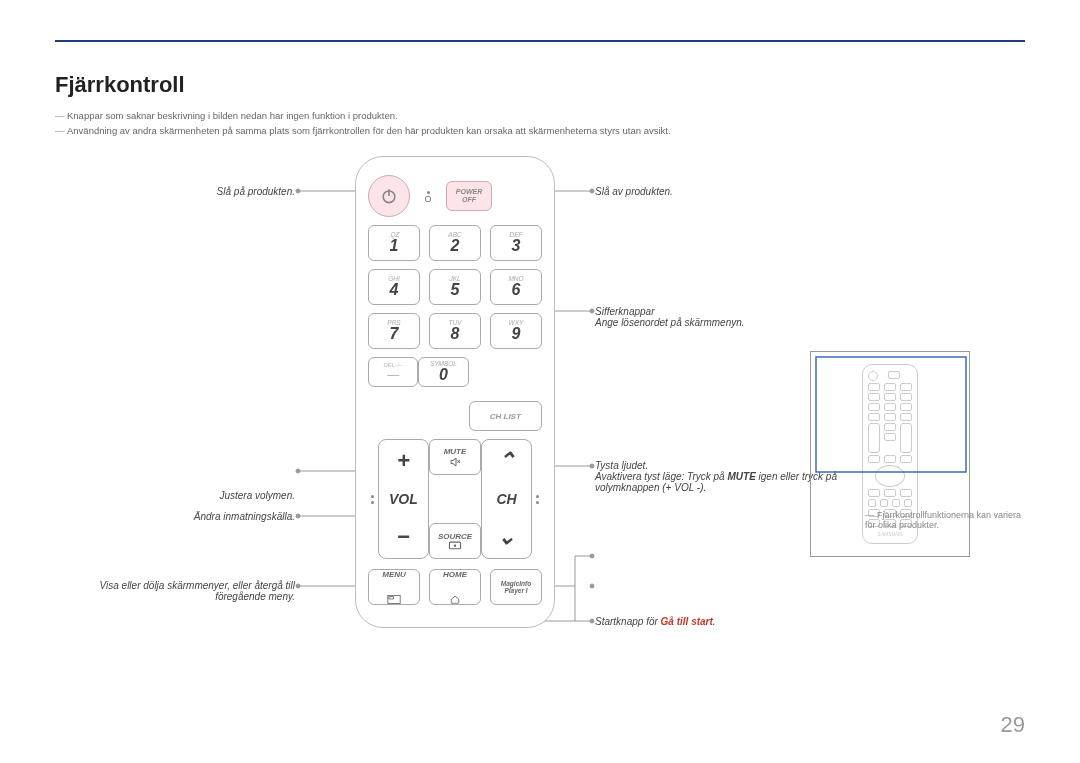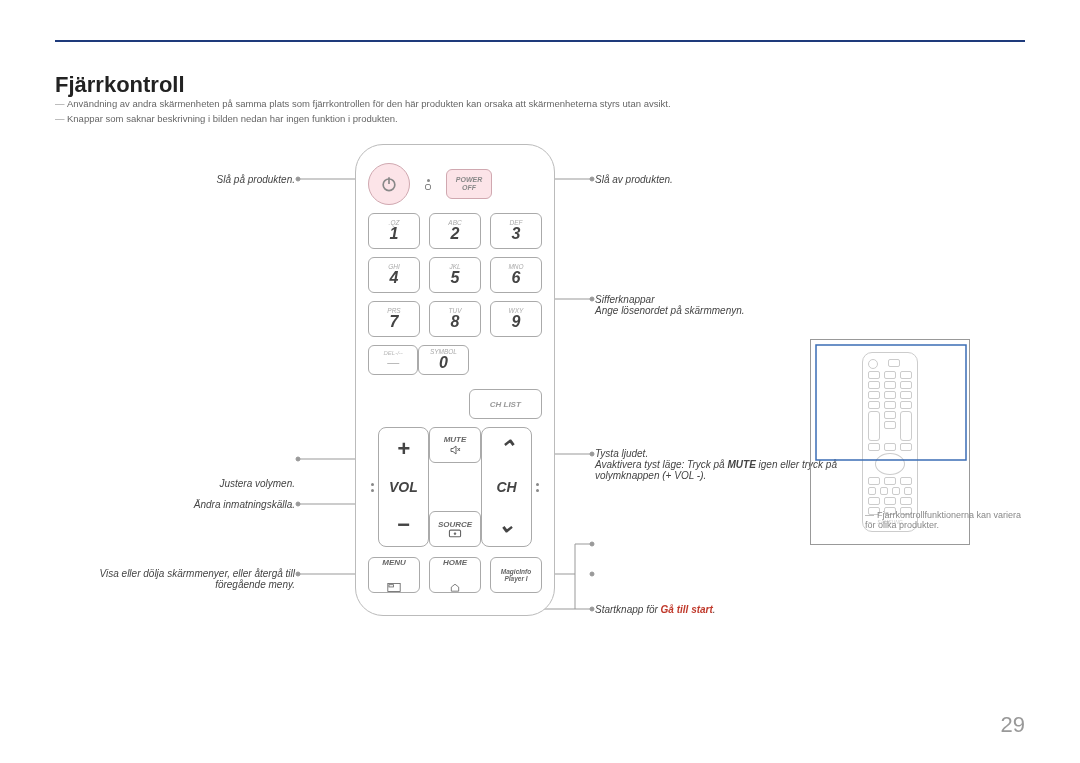--- a/index.html
+++ b/index.html
@@ -1,19 +1,19 @@
 <!DOCTYPE html>
 <html><head>
 <meta charset="utf-8">
 <style>
 * { box-sizing: border-box; margin: 0; padding: 0; }
 body { font-family: Arial, sans-serif; background: #fff; width: 1080px; height: 763px; position: relative; color: #333; }
 .page { padding: 40px 55px 30px 55px; position: relative; height: 100%; }
 .header-line { border-top: 2px solid #1e3a7b; margin-bottom: 30px; }
-.title { font-size: 22px; font-weight: bold; color: #222; }
+.title { font-size: 22px; font-weight: bold; color: #222; margin-bottom: 12px; }
 .note { font-size: 9.5px; color: #666; margin-bottom: 4px; }
 .note-dash { display: inline-block; width: 12px; text-align: left; color: #999; }
 .content { position: relative; margin-top: 20px; height: 500px; font-style: italic; }
 .label-left { position: absolute; font-size: 10px; color: #444; text-align: right; }
 .label-right { position: absolute; font-size: 10px; color: #444; text-align: left; width: 260px; }
 .label-right .bold { font-weight: bold; }
 .label-right .red { color: #c0392b; font-weight: bold; }
 .remote { position: absolute; left: 300px; top: 0; width: 200px; }
 .remote-body { border: 1px solid #bbb; border-radius: 28px; padding: 18px 12px 22px 12px; background: #fff; }
 .row { display: flex; justify-content: space-between; margin-bottom: 8px; }
@@ -47,22 +47,22 @@
 .foot-note { position:absolute; right:55px; top: 510px; width:160px; font-size:9px; color:#888; }
 .page-num { position:absolute; right:55px; bottom:25px; font-size:22px; color:#999; }
 svg.leaders { position:absolute; left:0; top:0; pointer-events:none; }
 </style>
 </head>
 <body>
 
 <div class="page">
   <div class="header-line"></div>
   <div class="title">Fjärrkontroll</div>
+  <div class="note"><span class="note-dash">―</span><span>Knappar som saknar beskrivning i bilden nedan har ingen funktion i produkten.</span></div>
   <div class="note"><span class="note-dash">―</span><span>Användning av andra skärmenheten på samma plats som fjärrkontrollen för den här produkten kan orsaka att skärmenheterna styrs utan avsikt.</span></div>
-  <div class="note"><span class="note-dash">―</span><span>Knappar som saknar beskrivning i bilden nedan har ingen funktion i produkten.</span></div>
 
   <div class="content">
 
     <div class="label-left" style="left:0; top:30px; width:240px;">Slå på produkten.</div>
     <div class="label-left" style="left:0; top:310px; width:240px;margin-top:24px;">Justera volymen.</div>
     <div class="label-left" style="left:0; top:355px; width:240px;">Ändra inmatningskälla.</div>
     <div class="label-left" style="left:0; top:424px; width:240px;">Visa eller dölja skärmmenyer, eller återgå till föregående meny.</div>
 
     <div class="label-right" style="left:540px; top:30px;">Slå av produkten.</div>
     <div class="label-right" style="left:540px; top:150px;">

